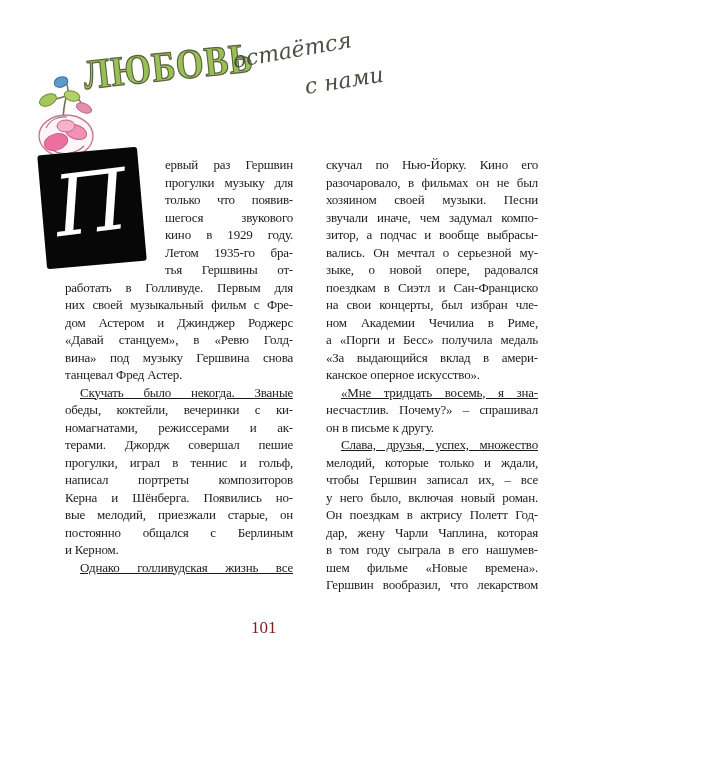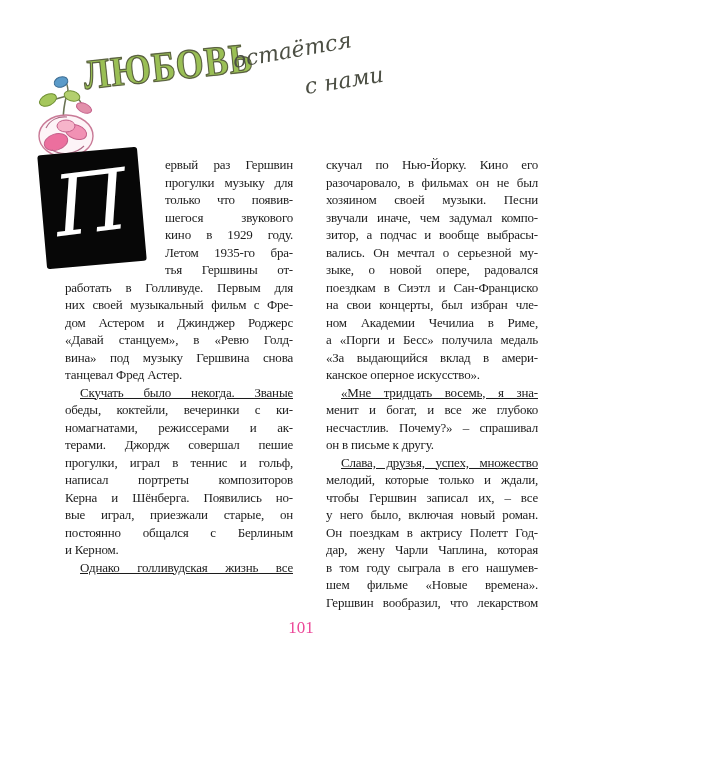--- a/index.html
+++ b/index.html
@@ -69,22 +69,22 @@
     font-family:"DejaVu Serif", serif;
     font-style:italic;
     font-size:84px; line-height:1;
     color:#ffffff;
     transform:translateY(-5px) rotate(-2deg);
   }
 
   
   #page-number {
     position:absolute; left:251px; top:618px; width:100px;
-    text-align:center;
-    font-size:17px; color:#ec4899;
+    text-align:left;
+    font-size:17px; color:#7f1d1d;
   }
 </style>
 </head>
 <body>
 
 <div>
   <svg id="flower" width="76" height="122" viewBox="0 0 76 122">
 
     <path d="M34,46 C30,60 27,74 31,86" fill="none" stroke="#6b7355" stroke-width="1.6"></path>
     <path d="M34,46 C33,38 30,32 27,40" fill="none" stroke="#6b7355" stroke-width="1.4"></path>
@@ -131,41 +131,40 @@
       <div class="line">«Давай станцуем», в «Ревю Голд-</div>
       <div class="line">вина» под музыку Гершвина снова</div>
       <div class="line end">танцевал Фред Астер.</div>
       <div class="line indent">Скучать было некогда. Званые</div>
       <div class="line">обеды, коктейли, вечеринки с ки-</div>
       <div class="line">номагнатами, режиссерами и ак-</div>
       <div class="line">терами. Джордж совершал пешие</div>
       <div class="line">прогулки, играл в теннис и гольф,</div>
       <div class="line">написал портреты композиторов</div>
       <div class="line">Керна и Шёнберга. Появились но-</div>
-      <div class="line">вые играл, приезжали старые, он</div>
+      <div class="line">вые мелодий, приезжали старые, он</div>
       <div class="line">постоянно общался с Берлиным</div>
       <div class="line end">и Керном.</div>
       <div class="line indent">Однако голливудская жизнь все</div>
     </div>
   <div id="col-right" class="col">
       <div class="line">скучал по Нью-Йорку. Кино его</div>
       <div class="line">разочаровало, в фильмах он не был</div>
       <div class="line">хозяином своей музыки. Песни</div>
       <div class="line">звучали иначе, чем задумал компо-</div>
       <div class="line">зитор, а подчас и вообще выбрасы-</div>
       <div class="line">вались. Он мечтал о серьезной му-</div>
       <div class="line">зыке, о новой опере, радовался</div>
       <div class="line">поездкам в Сиэтл и Сан-Франциско</div>
       <div class="line">на свои концерты, был избран чле-</div>
       <div class="line">ном Академии Чечилиа в Риме,</div>
       <div class="line">а «Порги и Бесс» получила медаль</div>
       <div class="line">«За выдающийся вклад в амери-</div>
       <div class="line end">канское оперное искусство».</div>
       <div class="line indent">«Мне тридцать восемь, я зна-</div>
-      <div class="line">менит и богат, и все же глубоко</div>
       <div class="line">несчастлив. Почему?» – спрашивал</div>
       <div class="line end">он в письме к другу.</div>
       <div class="line indent">Слава, друзья, успех, множество</div>
       <div class="line">мелодий, которые только и ждали,</div>
       <div class="line">чтобы Гершвин записал их, – все</div>
       <div class="line">у него было, включая новый роман.</div>
       <div class="line">Он поездкам в актрису Полетт Год-</div>
       <div class="line">дар, жену Чарли Чаплина, которая</div>
       <div class="line">в том году сыграла в его нашумев-</div>
       <div class="line">шем фильме «Новые времена».</div>

